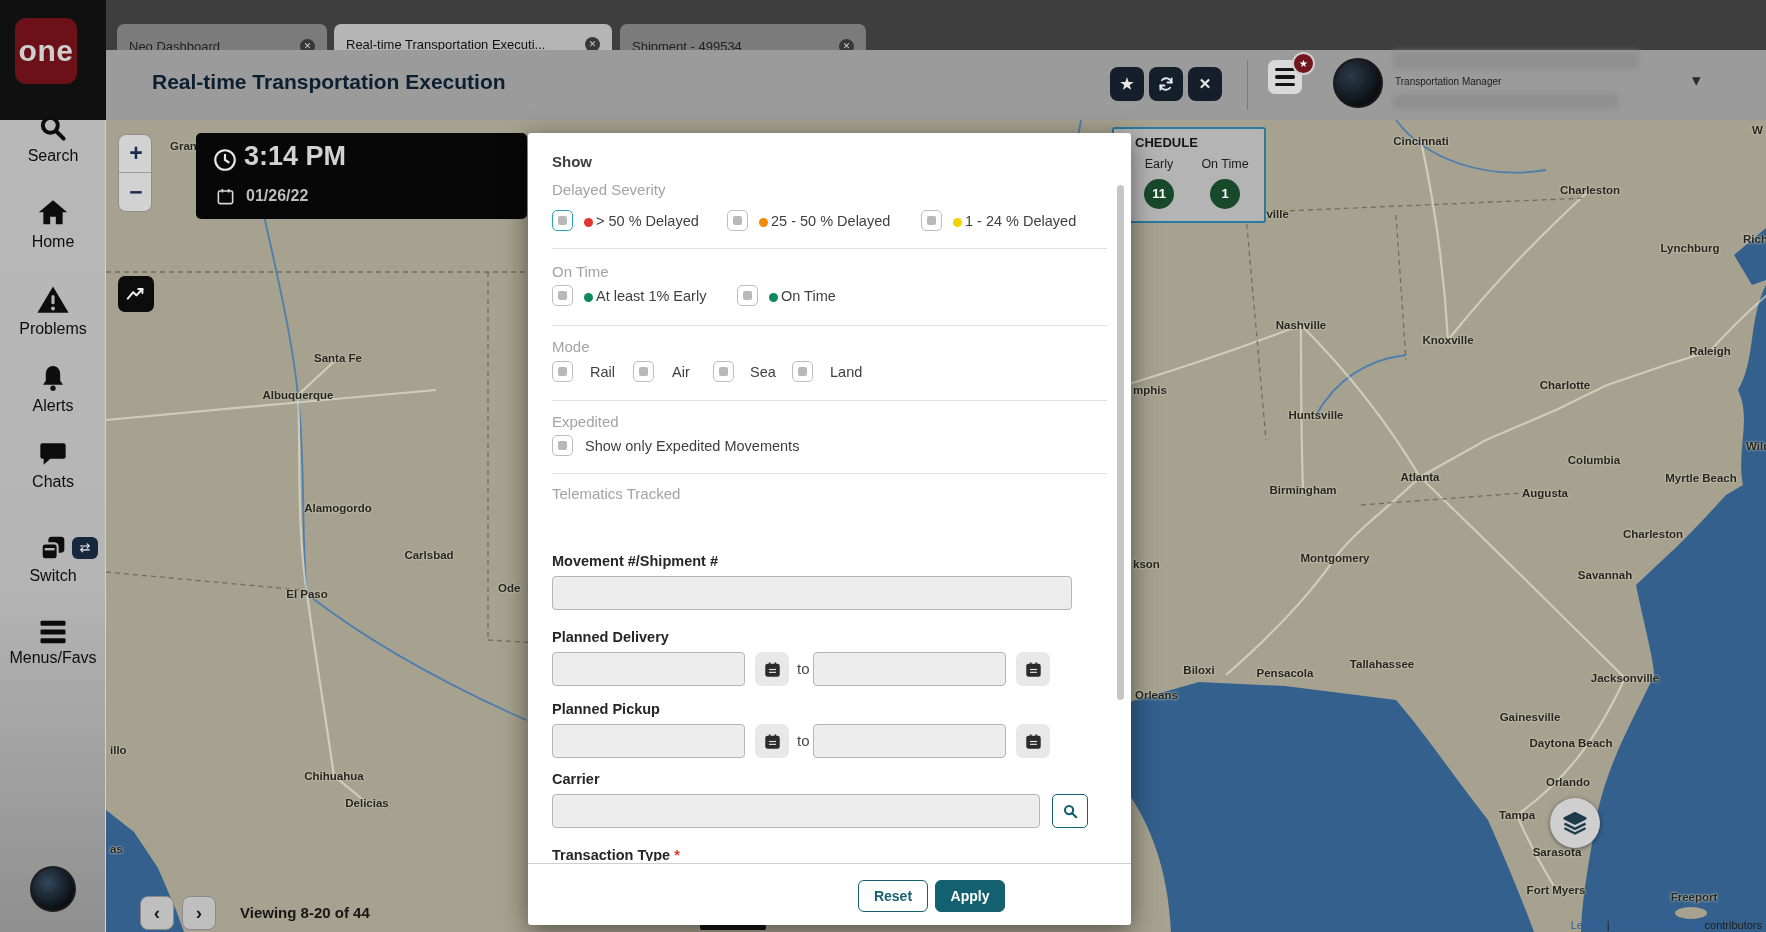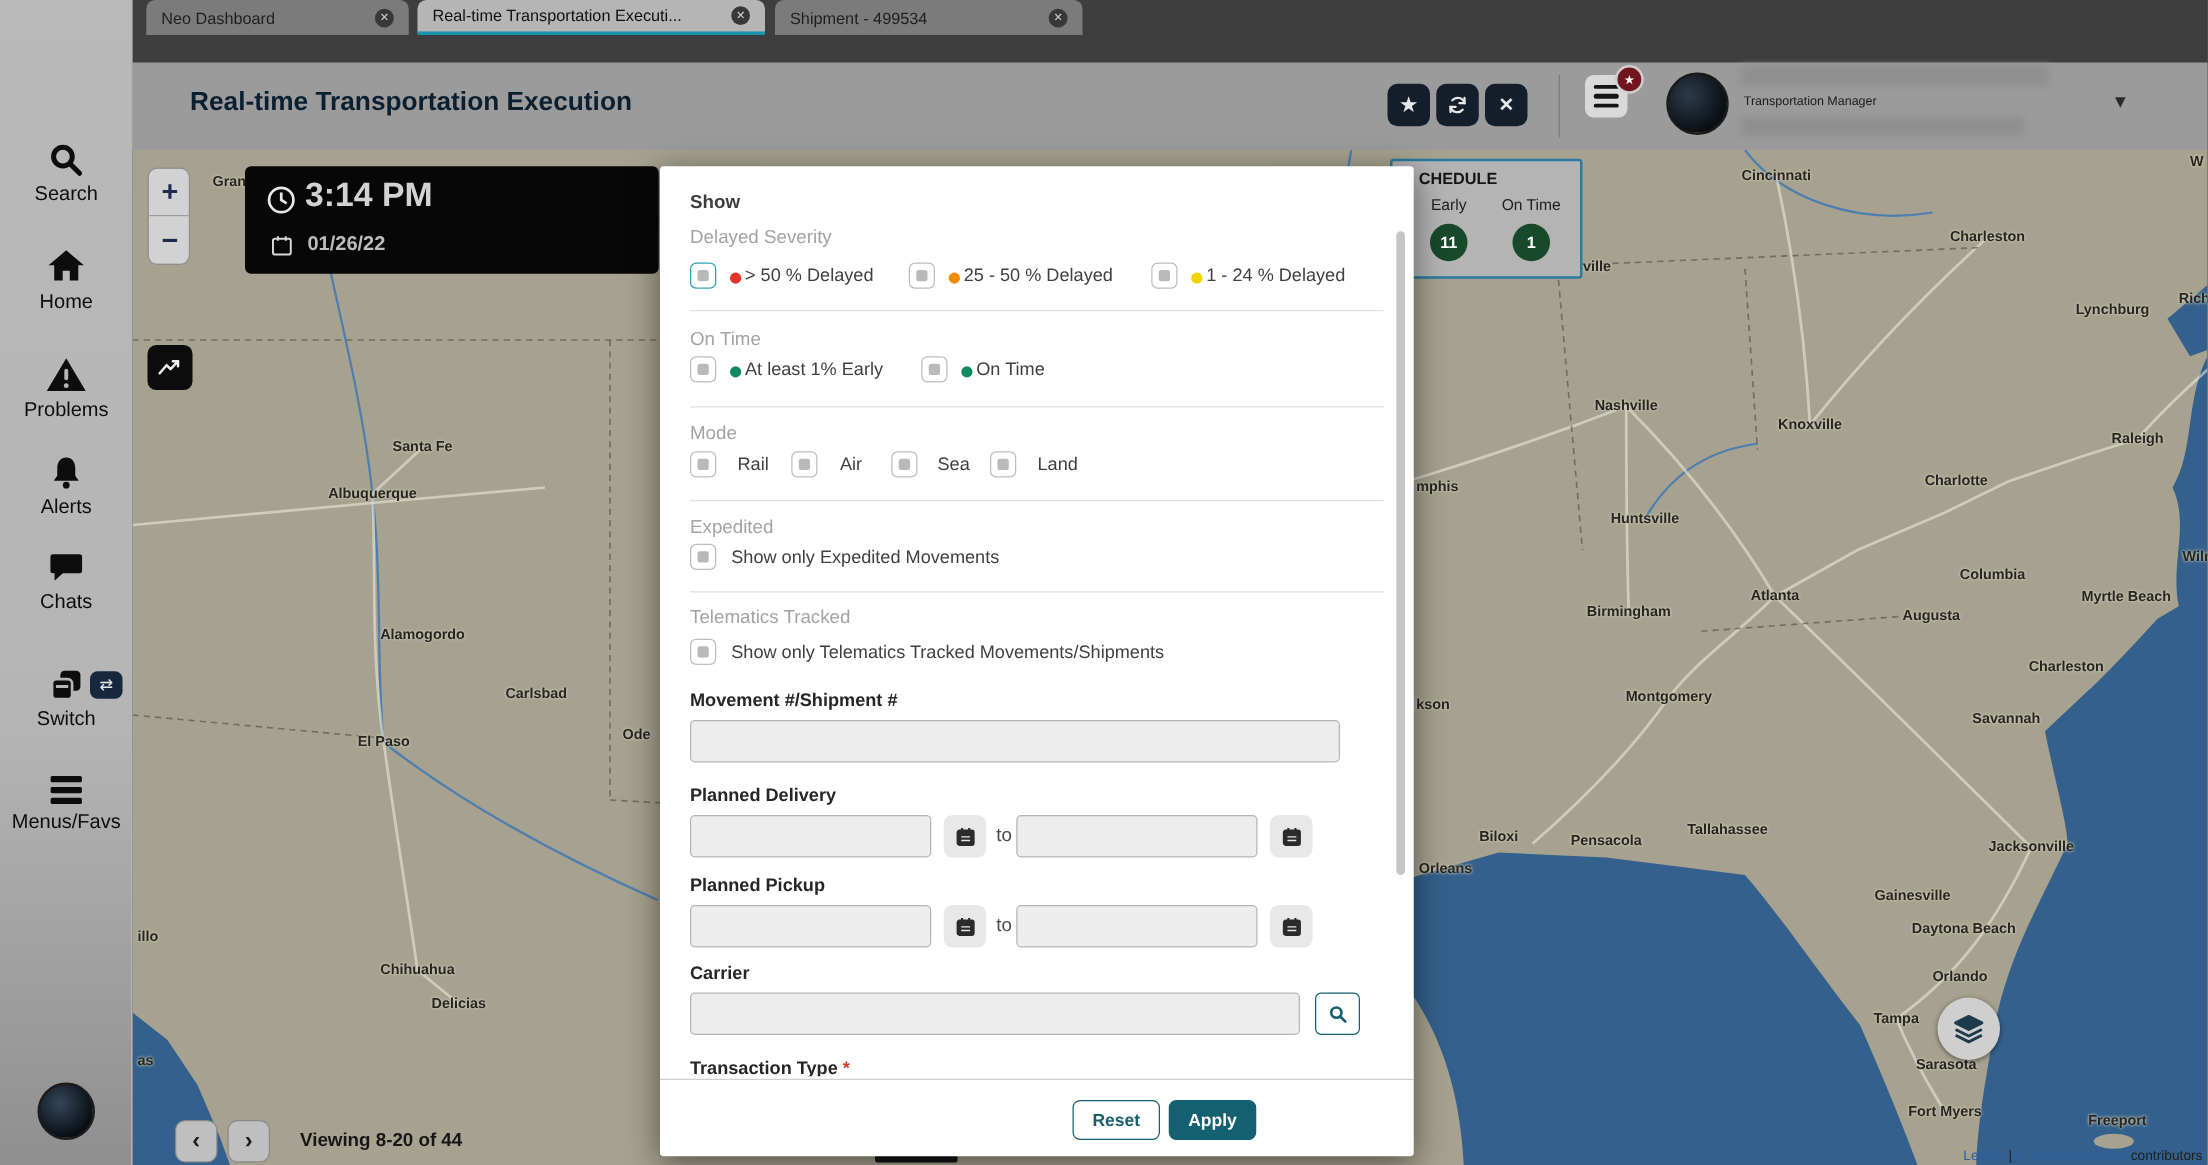--- a/index.html
+++ b/index.html
@@ -1,21 +1,21 @@
 <!DOCTYPE html>
 <html><head>
 <meta charset="utf-8">
 <style>
   * { margin:0; padding:0; box-sizing:border-box; }
   html,body { width:1766px; height:932px; overflow:hidden; background:#3e3e3e;
     font-family:"Liberation Sans", sans-serif; }
   .abs { position:absolute; }
   
   #tabstrip { left:0; top:0; width:1766px; height:50px; background:#3e3e3e; }
-  .tab { position:absolute; top:0; height:28px; border-radius:7px 7px 0 0;
+  .tab { position:absolute; top:24px; height:44px; border-radius:7px 7px 0 0;
     background:#7b7b7b; color:#1f1f1f; font-size:13px; display:flex; align-items:center;
     padding:0 12px; cursor:default; }
   .tab .tlabel { flex:1; white-space:nowrap; overflow:hidden; }
   .tab.active { background:#b5b5b5; color:#101010; border-bottom:3px solid #1a93ad; }
   .tclose { width:15px; height:15px; border-radius:50%; background:#383838; color:#cfcfcf;
     font-size:9px; line-height:15px; text-align:center; margin-left:10px; flex:none; }
   
   #header { left:106px; top:50px; width:1660px; height:70px; background:#9b9b9b; }
   #page-title { position:absolute; left:46px; top:20px; font-size:21px; font-weight:700; color:#0c1f30; }
   .hbtn { position:absolute; top:17px; width:34px; height:34px; border-radius:8px;
@@ -165,20 +165,23 @@
     </div>
   <div id="star-badge">★</div>
   <div id="avatar"></div>
   <div class="blurbar" style="left:1287px; top:2px; width:246px; height:17px;"></div>
   <div id="user-role">Transportation Manager</div>
   <div class="blurbar" style="left:1287px; top:44px; width:226px; height:15px;"></div>
   <div id="user-chevron">▾</div>
 </div>
 
 <div class="abs" id="sidebar">
+  <div id="logo-block">
+    <div id="logo">one</div>
+  </div>
 
   <div class="navitem" style="top:112px;">
     <svg width="32" height="32" viewBox="0 0 24 24" fill="none" stroke="#0d0d0d" stroke-width="3" stroke-linecap="round">
       <circle cx="10" cy="10" r="5.6"></circle>
         <line x1="14.6" y1="14.6" x2="20" y2="20"></line>
     </svg>
     <div class="nlabel">Search</div>
   </div>
 
   <div class="navitem" style="top:196px;">
@@ -454,26 +457,20 @@
   <div class="p sec-head" style="left:24px; top:280px;">Expedited</div>
   <div class="cbrow" style="top:302px;">
     <span class="cb" style="left:0;">
         <i></i>
       </span>
     <span class="cblabel" style="left:33px;">Show only Expedited Movements</span>
   </div>
   <div class="divider" style="top:340px;"></div>
 
   <div class="p sec-head" style="left:24px; top:352px;">Telematics Tracked</div>
-  <div class="cbrow" style="top:378px;">
-    <span class="cb" style="left:0;">
-        <i></i>
-      </span>
-    <span class="cblabel" style="left:33px;">Show only Telematics Tracked Movements/Shipments</span>
-  </div>
 
   <div class="p bold-label" style="left:24px; top:420px;">Movement #/Shipment #</div>
   <input class="tinput" style="left: 24px; top: 443px; width: 520px;">
 
   <div class="p bold-label" style="left:24px; top:496px;">Planned Delivery</div>
   <input class="tinput" style="left: 24px; top: 519px; width: 193px;">
   <div class="calbtn" style="left:227px; top:519px;">
     <svg width="17" height="17" viewBox="0 0 24 24" fill="none" stroke="#2b2b2b" stroke-width="2.4">
       <rect x="3" y="5" width="18" height="16" rx="2" fill="#2b2b2b"></rect>
         <line x1="8" y1="2" x2="8" y2="6"></line>

